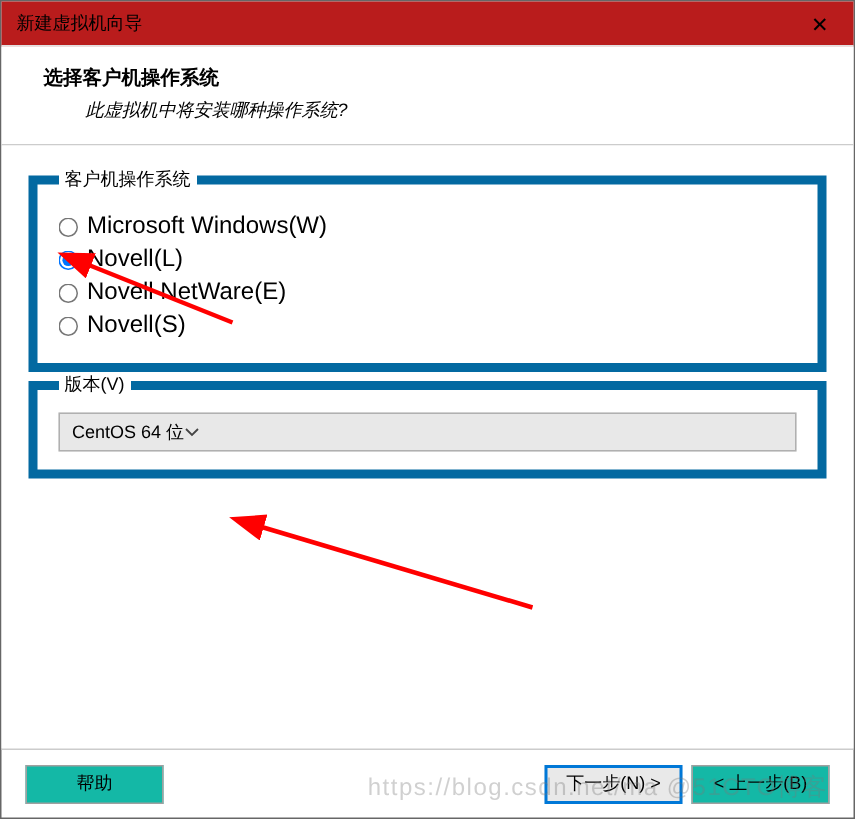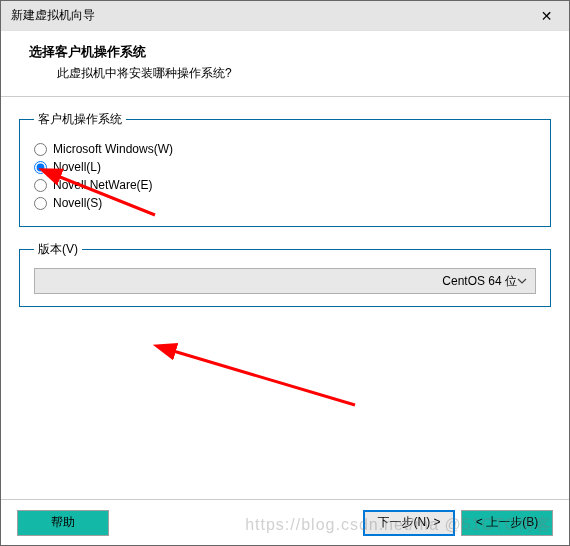--- a/index.html
+++ b/index.html
@@ -15,21 +15,21 @@
   .dialog {
     width: 570px;
     height: 546px;
     border: 1px solid #666;
     background: #fff;
     display: flex;
     flex-direction: column;
   }
   .titlebar {
     height: 30px;
-    background: #e5e5e5;
+    background: #b91c1c;
     display: flex;
     align-items: center;
     justify-content: space-between;
     padding: 0 0 0 10px;
     border-bottom: 1px solid #e0e0e0;
   }
   .title-text { font-size: 12px; color: #000; }
   .close-btn {
     width: 45px;
     height: 30px;
@@ -39,51 +39,50 @@
     font-size: 14px;
     color: #000;
     cursor: pointer;
   }
   .header {
     padding: 12px 20px 14px 28px;
     background: #fff;
     border-bottom: 1px solid #ccc;
   }
   .header-title { font-size: 13px; font-weight: bold; color: #000; margin-bottom: 4px; }
-  .header-sub { font-size: 12px; color: #000; padding-left: 28px; }
+  .header-sub { font-size: 12px; color: #000; padding-left: 28px; font-style: italic; }
   .body {
     flex: 1;
     padding: 14px 18px 10px 18px;
     background: #fff;
   }
   fieldset {
-    border: 1px solid #0369a1;
+    border: 6px solid #0369a1;
     border-radius: 0;
     padding: 10px 14px 12px 14px;
-    margin-bottom: 14px;
   }
   legend { padding: 0 4px; font-size: 12px; color: #000; }
   .radio-row {
     display: flex;
     align-items: center;
     margin: 4px 0;
   }
   .radio-row input[type=radio] {
     width: 13px; height: 13px;
     margin-right: 6px;
   }
-  .radio-row label { font-size: 12px; color: #000; }
+  .radio-row label { font-size: 16px; color: #000; }
   .select-box {
     width: 100%;
     height: 26px;
     background: #e8e8e8;
     border: 1px solid #b0b0b0;
     display: flex;
     align-items: center;
-    justify-content: flex-end;
+    justify-content: flex-start;
     padding: 0 8px;
     font-size: 12px;
     cursor: pointer;
   }
   .chev {
     width: 10px; height: 10px;
   }
   .footer {
     height: 46px;
     border-top: 1px solid #ccc;

